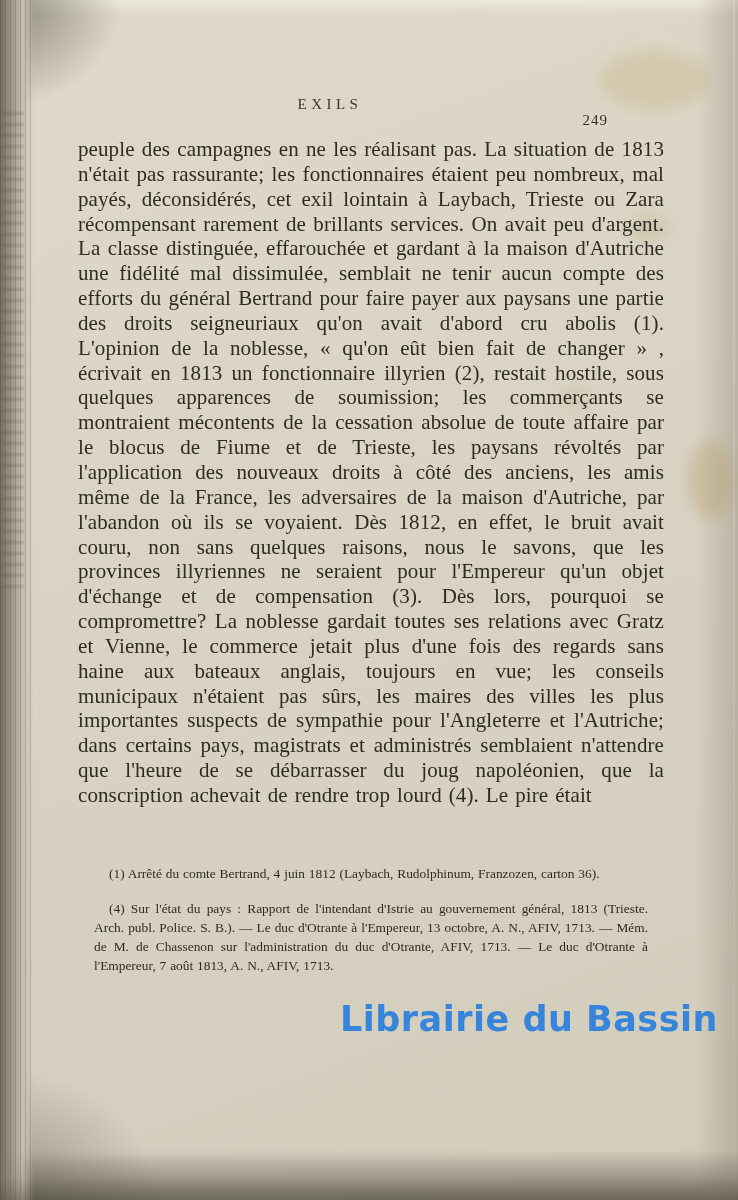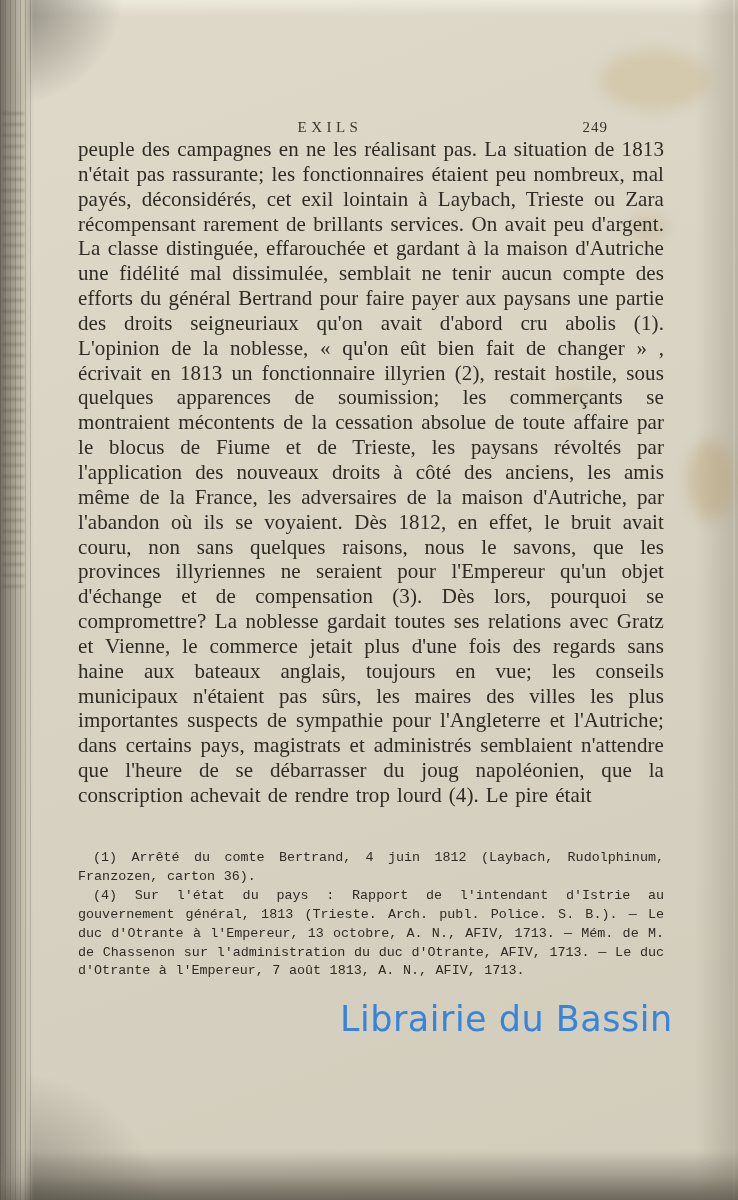--- a/index.html
+++ b/index.html
@@ -31,42 +31,42 @@
   }
 
   .ghost-text {
     position: absolute; left: 2px; top: 112px; width: 22px; height: 480px;
     background: repeating-linear-gradient(to bottom,
       rgba(66,58,46,0.38) 0 3px, rgba(0,0,0,0) 3px 11px);
     filter: blur(1.3px);
     opacity: 0.55;
   }
 
-  .header-row { position: absolute; left: 78px; top: 96px; width: 586px; height: 22px; margin-top: 23px; }
+  .header-row { position: absolute; left: 78px; top: 96px; width: 586px; height: 22px; }
   .running-title {
     position: absolute; left: 43%; transform: translateX(-50%);
     font-size: 15px; letter-spacing: 4.5px; color: #3b372f;
   }
   .page-number {
-    position: absolute; right: 56px; top: 0;
+    position: absolute; right: 56px; top: 16px;
     font-size: 15px; letter-spacing: 1px; color: #34312a;
   }
 
   .body-text {
     position: absolute; left: 78px; top: 137px; width: 586px;
     font-size: 21px; line-height: 24.85px;
     text-align: justify; word-spacing: 1.6px; letter-spacing: 0.1px;
   }
 
   .footnotes {
     position: absolute; left: 78px; top: 849px; width: 586px;
     font-size: 13.4px; line-height: 18.9px;
     text-align: justify; word-spacing: 0.5px;
   }
-  .footnotes p { margin: 0; text-indent: 15px; font-family: Liberation Mono, monospace; }
+  .footnotes p { margin: 16px; text-indent: 15px; }
 
   .watermark {
     position: absolute; left: 340px; top: 999px;
     font-family: "DejaVu Sans", sans-serif;
     font-size: 35px; letter-spacing: 0.5px;
     opacity: 0.95; z-index: 5; white-space: nowrap;
   }
 
   .stain { position: absolute; border-radius: 50%; filter: blur(7px); pointer-events: none; }
   .stain-1 { left: 600px; top: 50px;  width: 110px; height: 60px; background: rgba(186,156,88,0.22); }
@@ -104,18 +104,18 @@
     <span class="page-number">249</span>
   </div>
 
   <div class="body-text">peuple des campagnes en ne les réalisant pas. La situation de 1813 n'était pas rassurante; les fonctionnaires étaient peu nombreux, mal payés, déconsidérés, cet exil lointain à Laybach, Trieste ou Zara récompensant rarement de brillants services. On avait peu d'argent. La classe distinguée, effarouchée et gardant à la maison d'Autriche une fidélité mal dissimulée, semblait ne tenir aucun compte des efforts du général Bertrand pour faire payer aux paysans une partie des droits seigneuriaux qu'on avait d'abord cru abolis (1). L'opinion de la noblesse, « qu'on eût bien fait de changer » , écrivait en 1813 un fonctionnaire illyrien (2), restait hostile, sous quelques apparences de soumission; les commerçants se montraient mécontents de la cessation absolue de toute affaire par le blocus de Fiume et de Trieste, les paysans révoltés par l'application des nouveaux droits à côté des anciens, les amis même de la France, les adversaires de la maison d'Autriche, par l'abandon où ils se voyaient. Dès 1812, en effet, le bruit avait couru, non sans quelques raisons, nous le savons, que les provinces illyriennes ne seraient pour l'Empereur qu'un objet d'échange et de compensation (3). Dès lors, pourquoi se compromettre? La noblesse gardait toutes ses relations avec Gratz et Vienne, le commerce jetait plus d'une fois des regards sans haine aux bateaux anglais, toujours en vue; les conseils municipaux n'étaient pas sûrs, les maires des villes les plus importantes suspects de sympathie pour l'Angleterre et l'Autriche; dans certains pays, magistrats et administrés semblaient n'attendre que l'heure de se débarrasser du joug napoléonien, que la conscription achevait de rendre trop lourd (4). Le pire était</div>
 
   <div class="footnotes">
     <p>(1) Arrêté du comte Bertrand, 4 juin 1812 (Laybach, Rudolphinum, Franzozen, carton 36).</p>
     <p>(4) Sur l'état du pays : Rapport de l'intendant d'Istrie au gouvernement général, 1813 (Trieste. Arch. publ. Police. S. B.). — Le duc d'Otrante à l'Empereur, 13 octobre, A. N., AFIV, 1713. — Mém. de M. de Chassenon sur l'administration du duc d'Otrante, AFIV, 1713. — Le duc d'Otrante à l'Empereur, 7 août 1813, A. N., AFIV, 1713.</p>
   </div>
 
-  <div class="watermark" style="color: rgb(47, 130, 221);">Librairie du Bassin</div>
+  <div class="watermark" style="color: rgb(47, 130, 221); font-weight: bold;">Librairie du Bassin</div>
 
   <div class="right-edge-line"></div>
   <div class="bottom-edge"></div>
 
 </div>
 
 </body></html>

